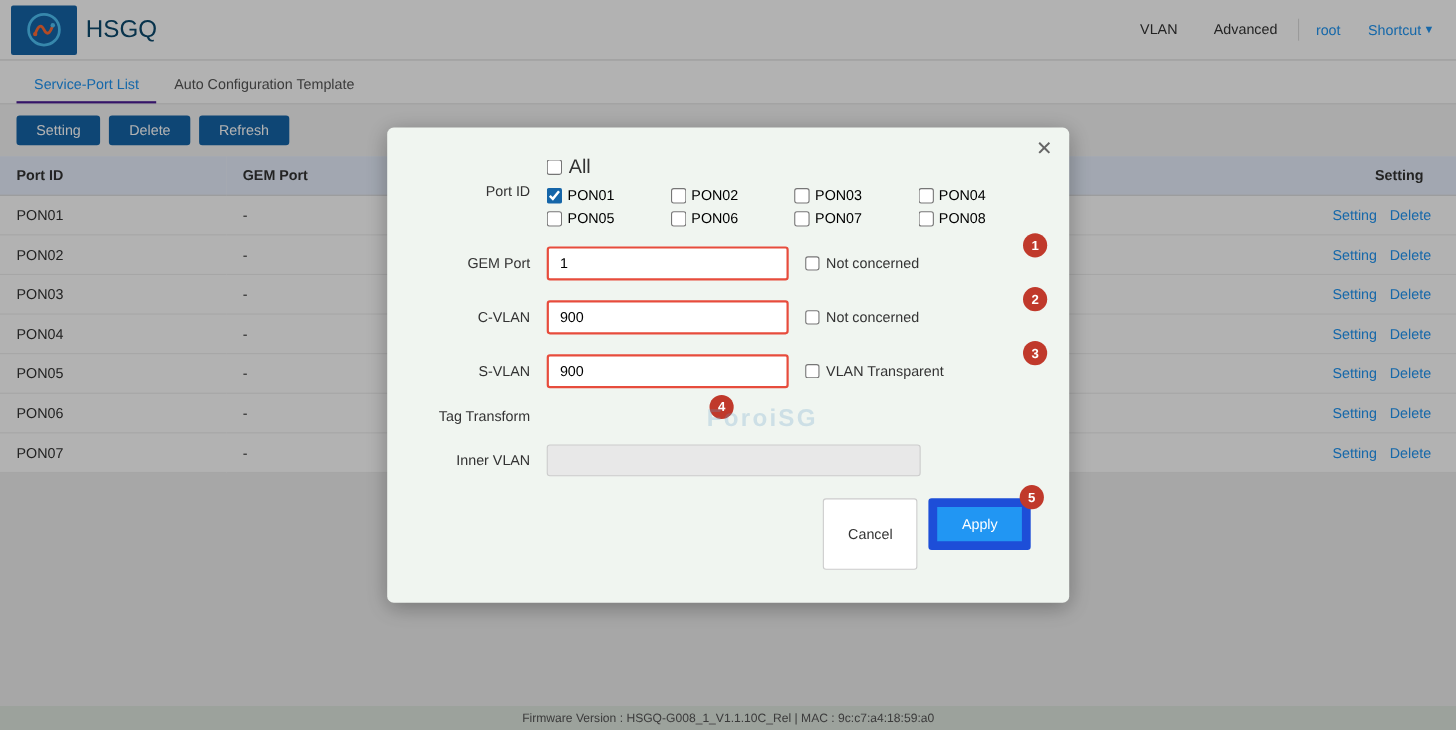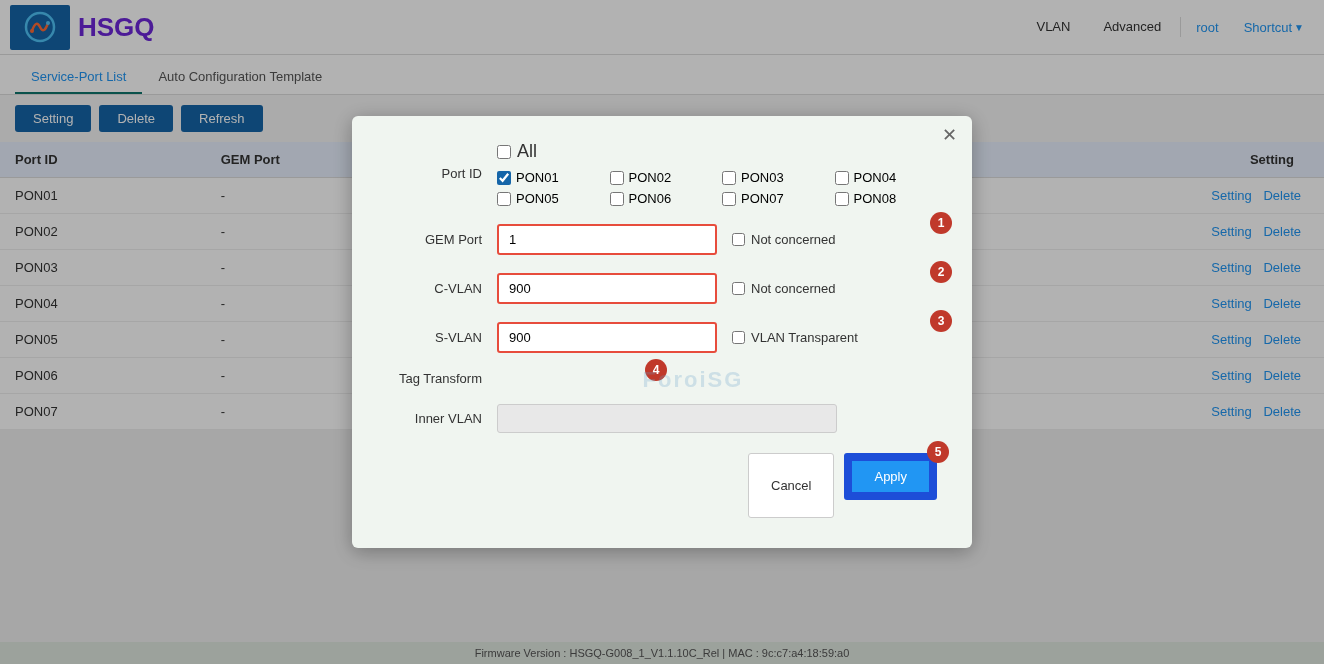--- a/index.html
+++ b/index.html
@@ -28,23 +28,23 @@
       align-items: center;
       justify-content: center;
       border-radius: 2px;
     }
     .logo-icon {
       width: 36px;
       height: 36px;
       position: relative;
     }
     .logo-text {
-      color: #6d28d9;
-      font-size: 26px;
-      font-weight: bold;
+      color: #0c4a6e;
+      font-size: 22px;
+      font-weight: normal;
     }
     .nav-right {
       margin-left: auto;
       display: flex;
       align-items: center;
       gap: 5px;
     }
     .nav-tab {
       padding: 6px 14px;
       font-size: 13px;
@@ -82,21 +82,21 @@
     }
     .sub-tab {
       padding: 8px 16px;
       cursor: pointer;
       color: #555;
       font-size: 13px;
       border-bottom: 2px solid transparent;
     }
     .sub-tab.active {
       color: #2196F3;
-      border-bottom: 2px solid #0f766e;
+      border-bottom: 2px solid #4c1d95;
     }
 
     
     .toolbar {
       padding: 10px 15px;
       background: #f5f5f5;
       display: flex;
       gap: 8px;
       align-items: center;
     }

